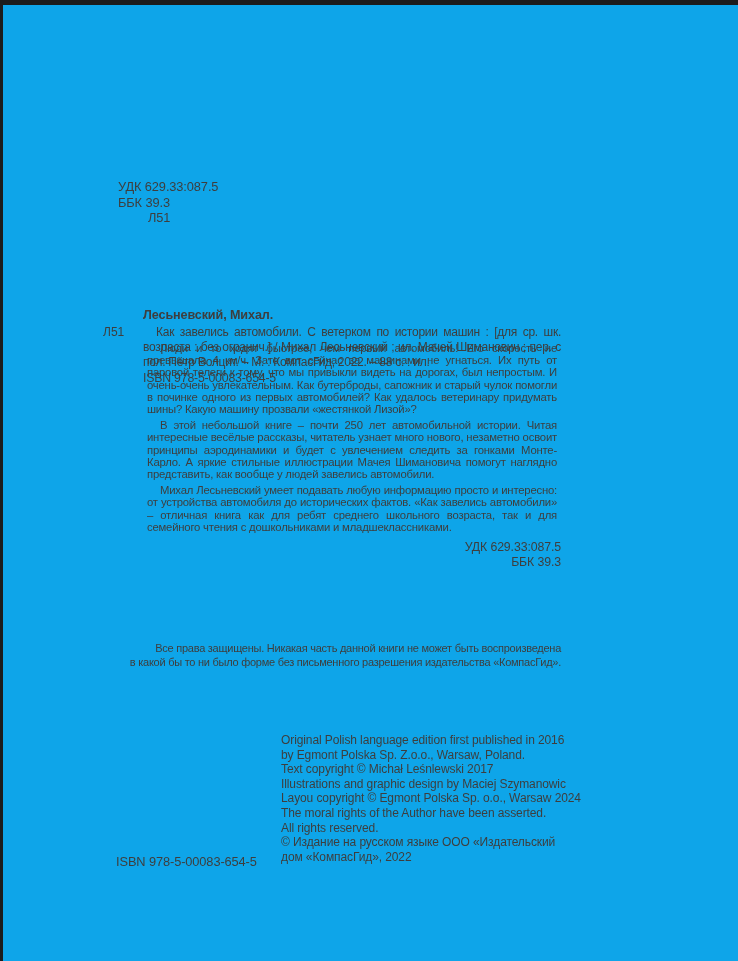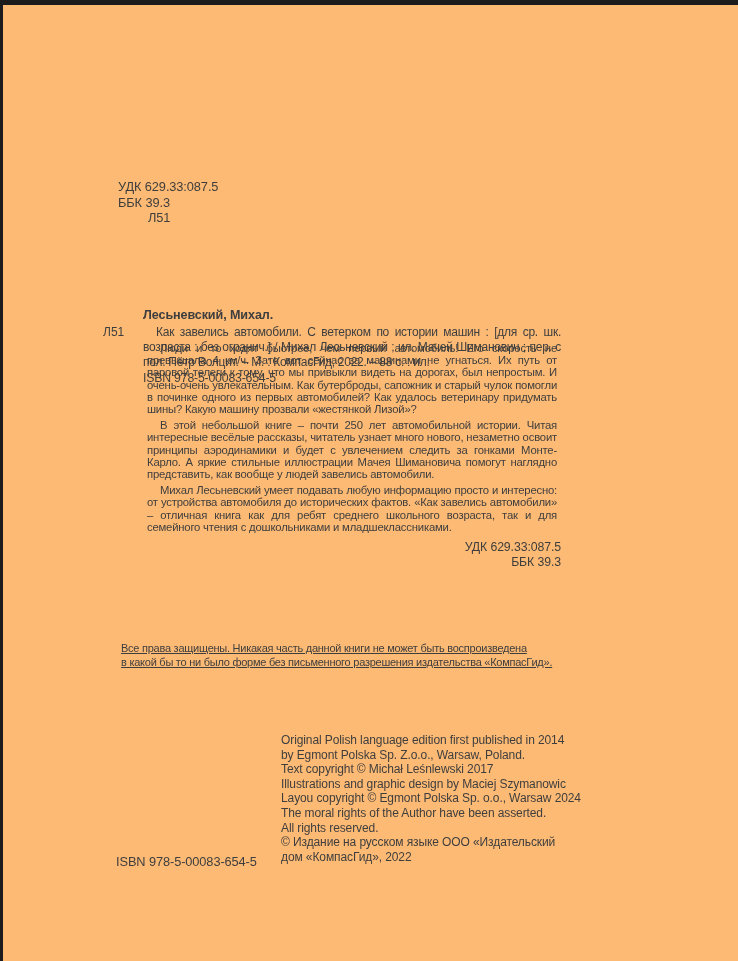--- a/index.html
+++ b/index.html
@@ -5,21 +5,21 @@
   html, body {
     margin: 0;
     padding: 0;
     background: #ffffff;
   }
   .page {
     position: relative;
     width: 738px;
     height: 961px;
     box-sizing: border-box;
-    background: #fdba74;
+    background: #0ea5e9;
     border-top: 5px solid #1c1c1c;
     border-left: 3px solid #1c1c1c;
     font-family: "Liberation Sans", sans-serif;
     color: #3e3e3e;
     overflow: hidden;
   }
   .abs { position: absolute; }
 
   
   .top-codes {
@@ -85,25 +85,24 @@
     text-align: right;
     font-size: 12.3px;
     line-height: 15px;
     letter-spacing: -0.1px;
   }
 
   
   .rights {
     left: 118px; top: 636px;
     width: 440px;
-    text-align: left;
+    text-align: right;
     font-size: 11px;
     line-height: 14.2px;
     letter-spacing: -0.25px;
-    text-decoration: underline;
   }
   .rights div { white-space: nowrap; }
 
   
   .copyright {
     left: 278px; top: 728px;
     font-size: 12px;
     line-height: 14.6px;
     letter-spacing: -0.1px;
   }
@@ -146,21 +145,21 @@
       <div>ББК 39.3</div>
     </div>
   </div>
 
   <div class="abs rights">
     <div>Все права защищены. Никакая часть данной книги не может быть воспроизведена</div>
     <div>в какой бы то ни было форме без письменного разрешения издательства «КомпасГид».</div>
   </div>
 
   <div class="abs copyright">
-    <div>Original Polish language edition first published in 2014</div>
+    <div>Original Polish language edition first published in 2016</div>
     <div>by Egmont Polska Sp. Z.o.o., Warsaw, Poland.</div>
     <div>Text copyright © Michał Leśnlewski 2017</div>
     <div>Illustrations and graphic design by Maciej Szymanowic</div>
     <div>Layou copyright © Egmont Polska Sp. o.o., Warsaw 2024</div>
     <div>The moral rights of the Author have been asserted.</div>
     <div>All rights reserved.</div>
     <div>© Издание на русском языке ООО «Издательский</div>
     <div>дом «КомпасГид», 2022</div>
   </div>
 

